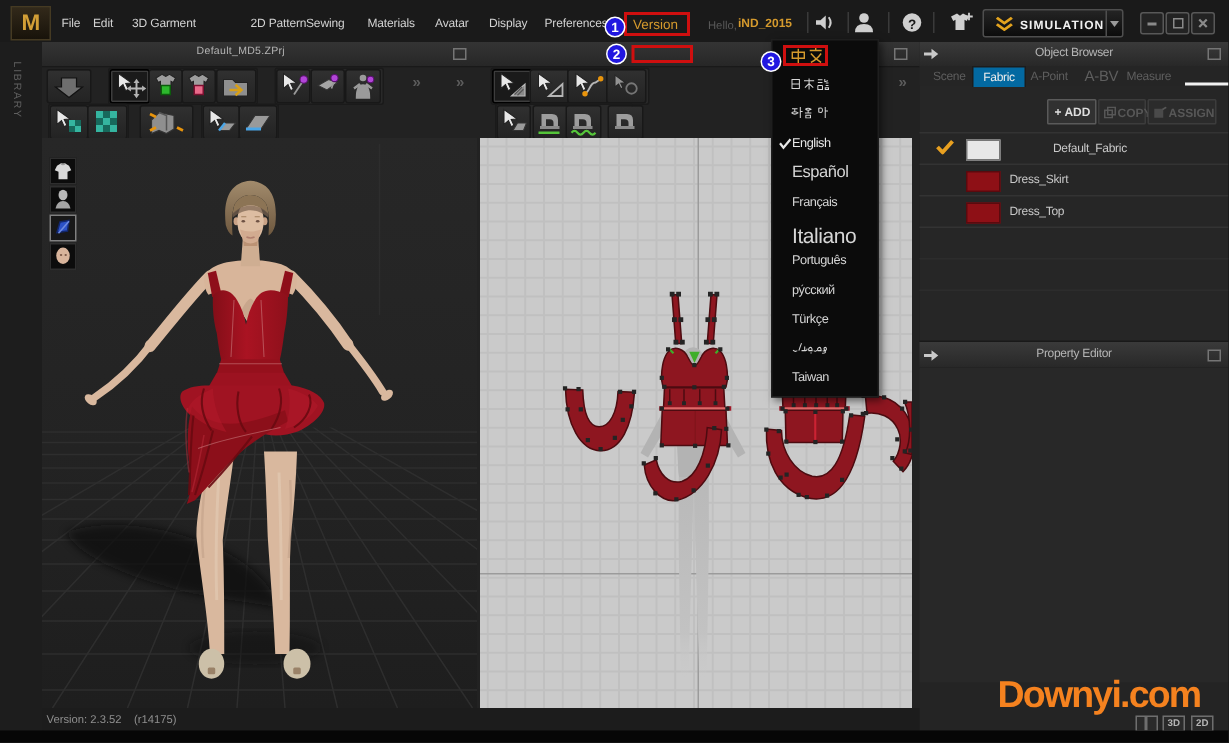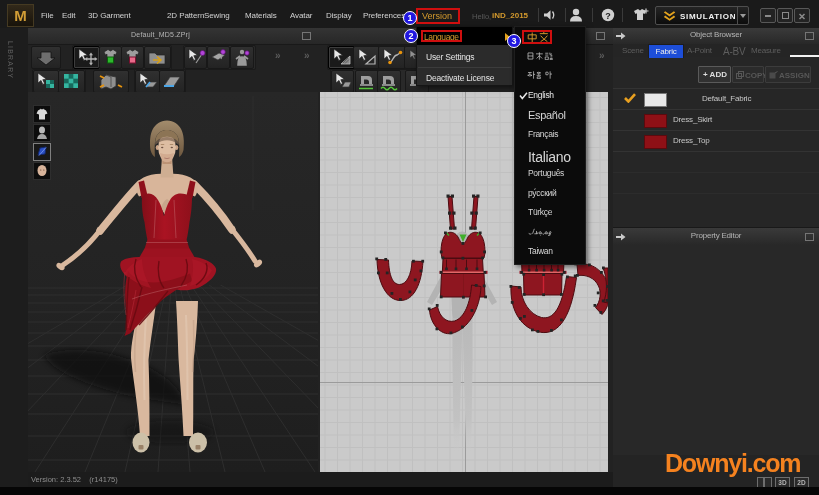--- a/index.html
+++ b/index.html
@@ -572,21 +572,21 @@
   <div class="abs" style="left:0;top:0;width:206px;height:16px;background:linear-gradient(#3a3a3a,#282828);border-bottom:1px solid #191919;">
     <svg class="abs" style="left:3px;top:4px;" width="10" height="8">
         <path d="M0,3 h5 v-2.5 l4.5,3.5 -4.5,3.5 v-2.5 h-5 z" fill="#c9c9c9"></path>
       </svg>
     <div class="txt" style="left:0;top:2px;width:206px;text-align:center;font-size:8px;letter-spacing:-0.2px;color:#b5b5b5;">Object Browser</div>
     <div class="abs" style="left:192px;top:4px;width:7px;height:6px;border:1px solid #757575;"></div>
   </div>
 
   <div class="abs" style="left:0;top:16px;width:206px;height:13px;background:#252525;">
     <div class="txt" style="left:9px;top:2px;font-size:8px;letter-spacing:-0.2px;color:#5e5e5e;">Scene</div>
-    <div class="abs" style="left:35px;top:0;width:34px;height:13px;background:#1d4ed8;border:1px solid #1c1c1c;border-bottom:none;">
+    <div class="abs" style="left:35px;top:0;width:34px;height:13px;background:#0369a1;border:1px solid #1c1c1c;border-bottom:none;">
         <div class="txt" style="left:0;top:2px;width:34px;text-align:center;font-size:8px;letter-spacing:-0.2px;color:#ececec;">Fabric</div>
       </div>
     <div class="txt" style="left:74px;top:2px;font-size:8px;letter-spacing:-0.2px;color:#5e5e5e;">A-Point</div>
     <div class="txt" style="left:110px;top:2px;font-size:10px;letter-spacing:-0.2px;color:#5e5e5e;">A-BV</div>
     <div class="txt" style="left:138px;top:2px;font-size:8px;letter-spacing:-0.2px;color:#5e5e5e;">Measure</div>
     <div class="abs" style="left:177px;top:11px;width:29px;height:2px;background:#f2f2f2;"></div>
   </div>
 
   <div class="abs" style="left:85px;top:38px;width:31px;height:15px;background:#313131;border:1px solid #5a5a5a;border-radius:1px;">
     <div class="txt" style="left:4px;top:3px;font-size:8px;font-weight:bold;color:#dedede;">+ ADD</div>
@@ -641,28 +641,20 @@
   <div class="abs" style="left:181px;top:449px;width:13px;height:9px;border:1.5px solid #6e6e6e;background:#2a2a2a;color:#b5b5b5;font-size:6.5px;font-weight:bold;text-align:center;line-height:9px;">2D</div>
 </div>
 
 <div class="abs" style="left:28px;top:472px;width:585px;height:15px;background:#1c1c1c;">
   <div class="txt" style="left:3px;top:3px;font-size:7.5px;color:#8f8f8f;">Version: 2.3.52&nbsp;&nbsp;&nbsp;&nbsp;(r14175)</div>
 </div>
 <div class="abs" style="left:0;top:487px;width:819px;height:8px;background:#060606;"></div>
 
 <div id="overlays" style="position:absolute;left:0;top:0;width:819px;height:495px;z-index:50;pointer-events:none;">
 
-  <div class="abs" style="left:416px;top:26px;width:95px;height:58px;background:#2b2b2b;border:1px solid #151515;box-shadow:2px 2px 5px rgba(0,0,0,0.5);">
-    <div class="abs" style="left:0;top:0;width:95px;height:18px;background:#000;"></div>
-    <div class="txt" style="left:7px;top:4.5px;font-size:8.5px;letter-spacing:-0.4px;color:#d59a2d;">Language</div>
-    <div class="abs" style="left:88px;top:6px;width:0;height:0;border-top:4px solid transparent;border-bottom:4px solid transparent;border-left:5px solid #e3a31e;"></div>
-    <div class="txt" style="left:9px;top:25px;font-size:8.5px;letter-spacing:-0.2px;color:#e4e4e4;">User Settings</div>
-    <div class="abs" style="left:1px;top:39.5px;width:93px;height:1px;background:#3c3c3c;"></div>
-    <div class="txt" style="left:9px;top:45.5px;font-size:8.5px;letter-spacing:-0.2px;color:#e4e4e4;">Deactivate License</div>
-  </div>
 
   <div class="abs" style="left:514px;top:26px;width:70px;height:237px;background:#0b0b0b;border:1px solid #1e1e1e;box-shadow:2px 2px 5px rgba(0,0,0,0.5);">
     <svg class="abs" style="left:12px;top:4.5px;" width="28" height="10.5" viewBox="0 0 35 13">
 
       <g stroke="#d59a2d" stroke-width="1.2" fill="none">
         <path d="M6.5,0.5 V12.5 M1.5,3.5 h10 v5 h-10 z"></path>
         <path d="M21,0.5 M16,2 h10 M21,0 v2 M17,4.5 q3.5,4.5 8.5,7.5 M25.5,4.5 q-3.5,5 -8.5,7.5"></path>
       </g>
     </svg>
 

